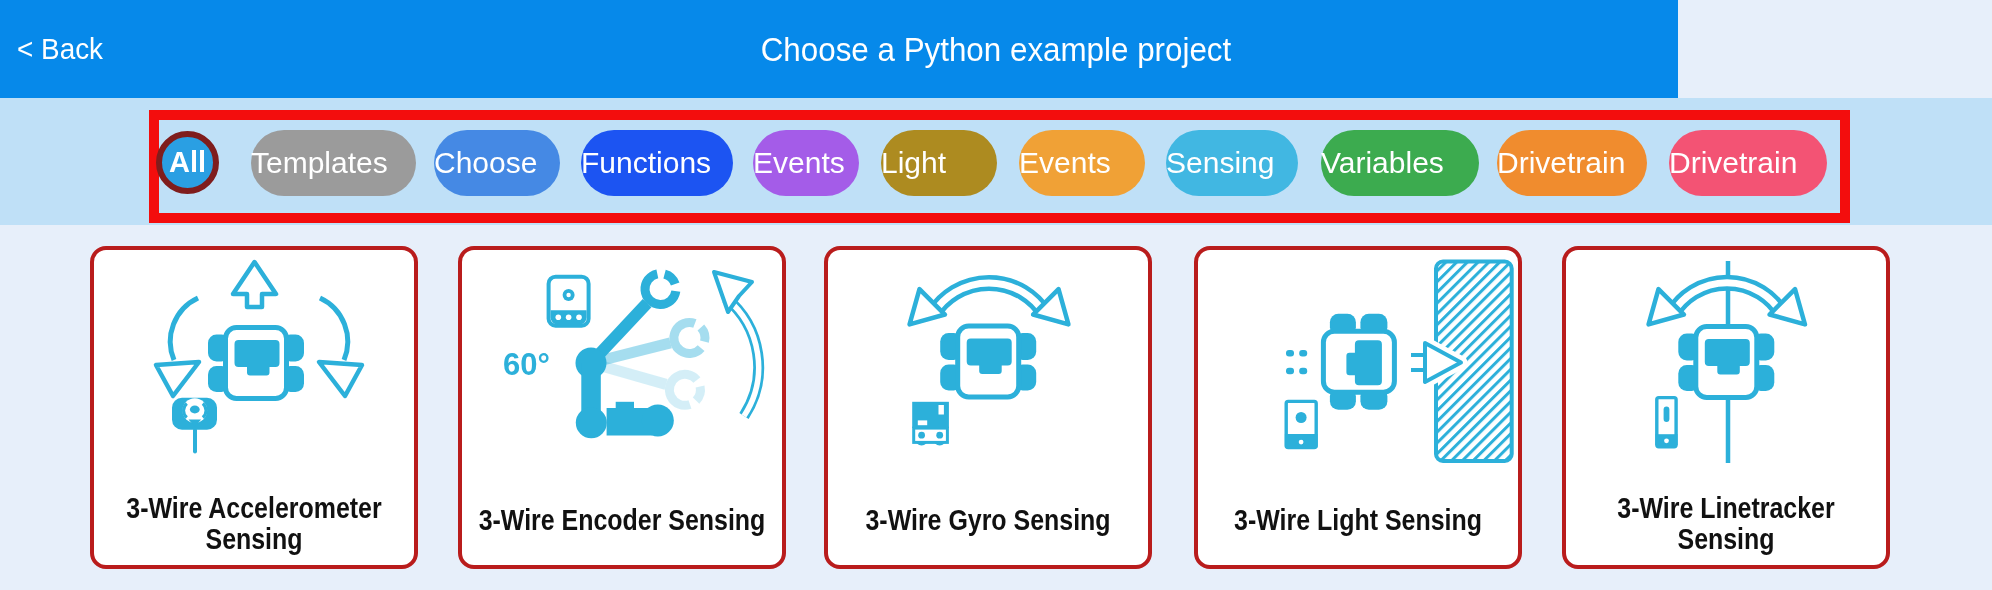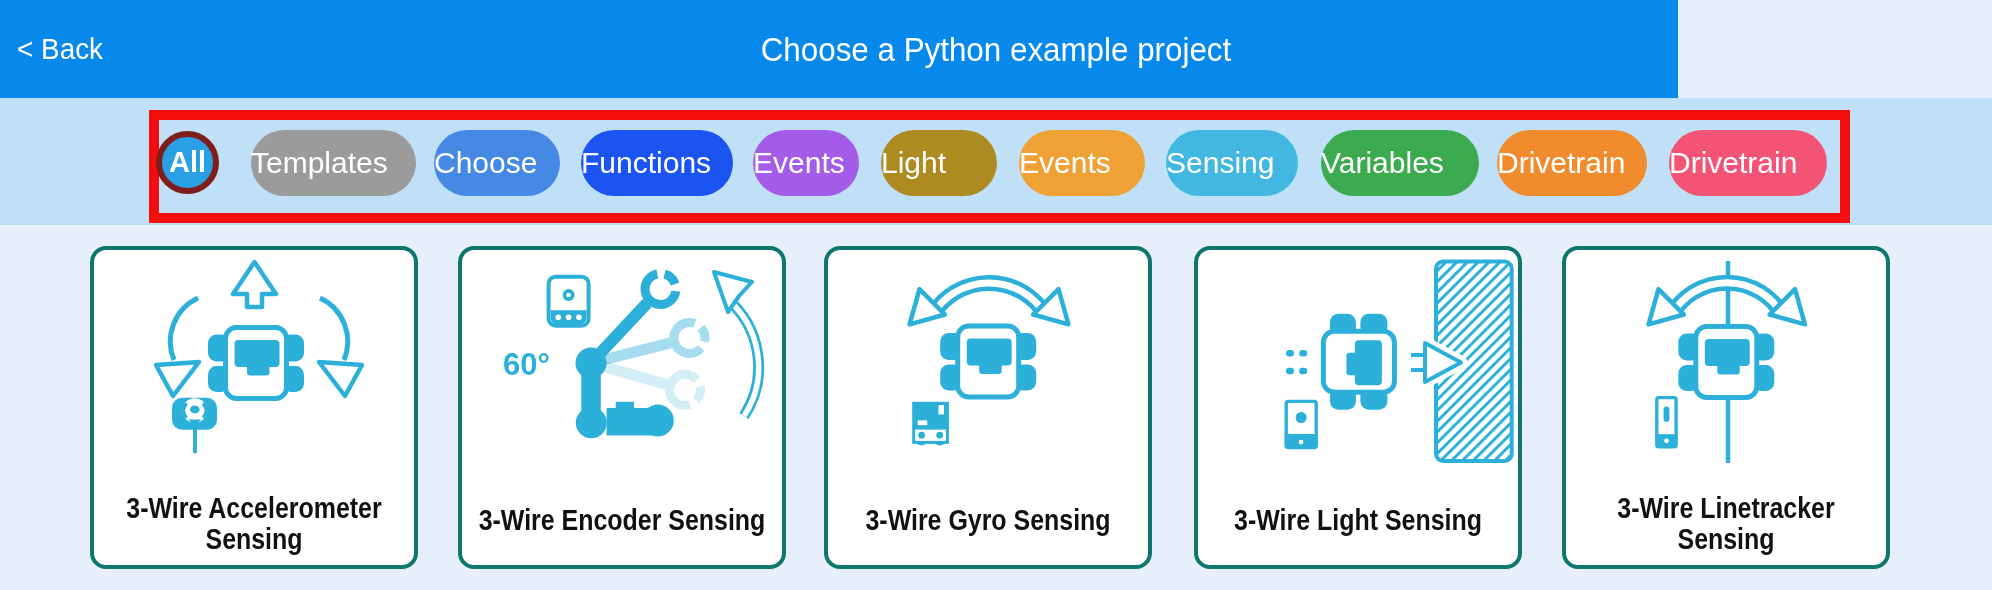--- a/index.html
+++ b/index.html
@@ -4,21 +4,21 @@
 <style>
 html,body{margin:0;padding:0}
 body{width:1992px;height:590px;position:relative;overflow:hidden;background:#e7effa;font-family:"Liberation Sans",sans-serif}
 .header{position:absolute;left:0;top:0;width:1678px;height:98px;background:#0689ea}
 .back{position:absolute;left:17px;top:32px;font-size:30px;color:#fff;transform:scaleX(.93);transform-origin:left center}
 .title{position:absolute;left:0;top:31px;width:1992px;text-align:center;font-size:33px;color:#fff;transform:scaleX(.95)}
 .strip{position:absolute;left:0;top:98px;width:1992px;height:127px;background:#bfe0f7}
 .redbox{position:absolute;left:149px;top:110px;width:1701px;height:113px;border:10px solid #f30d0d;box-sizing:border-box}
 .pill{position:absolute;top:130px;height:66px;border-radius:33px;color:#fff;font-weight:normal;font-size:30px;line-height:66px;text-align:left;box-sizing:border-box}
 .all{position:absolute;left:156px;top:131px;width:63px;height:63px;border-radius:50%;border:6px solid #7f1d1d;background:#2a9fe3;box-sizing:border-box;color:#fff;font-weight:bold;font-size:29px;line-height:51px;text-align:center}
-.card{position:absolute;top:246px;width:328px;height:323px;background:#fff;border:4px solid #0f766e;border-radius:16px;box-sizing:border-box}
+.card{position:absolute;top:246px;width:328px;height:323px;background:#fff;border:4px solid #b91c1c;border-radius:16px;box-sizing:border-box}
 .ct{position:absolute;left:-20px;width:360px;text-align:center;font-weight:bold;font-size:29px;line-height:31px;color:#111;transform:scaleX(.86);white-space:nowrap}
 .icon{position:absolute;left:0;top:0;width:320px;height:230px}
 </style>
 </head>
 <body>
 <div class="header">
   <div class="back">&lt; Back</div>
   <div class="title">Choose a Python example project</div>
 </div>
 <div class="strip"></div>

